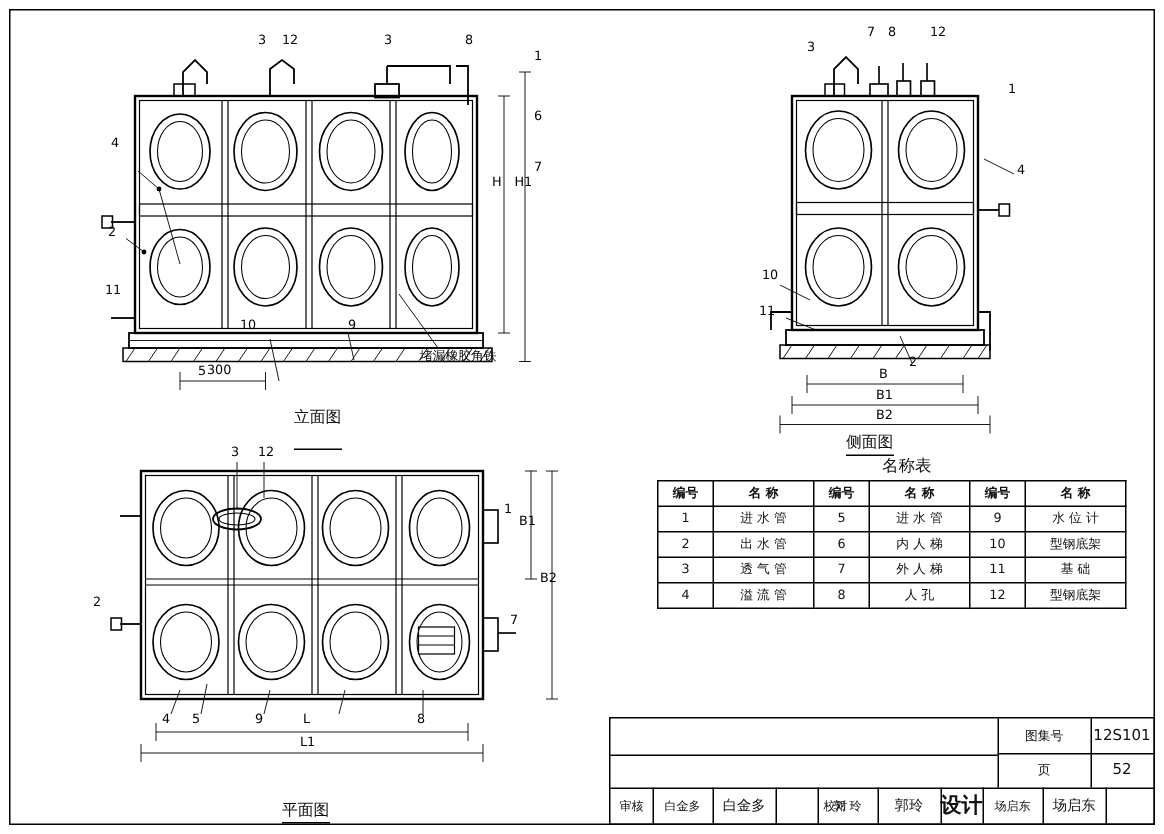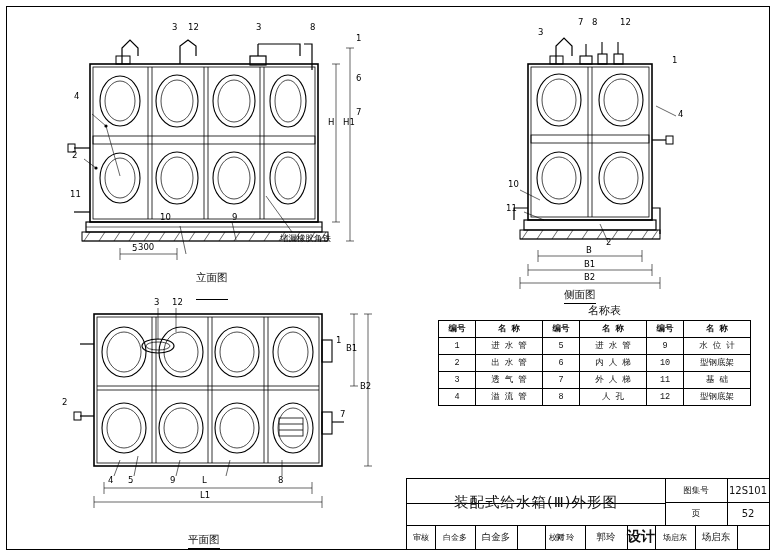--- a/index.html
+++ b/index.html
@@ -293,21 +293,21 @@
     <div class="lbl" style="left:116px;top:176px;">9</div>
     <div class="lbl" style="left:224px;top:176px;">8</div>
     <div class="lbl" style="left:292px;top:44px;">B1</div>
     <div class="lbl" style="left:306px;top:82px;">B2</div>
     <div class="lbl" style="left:148px;top:176px;">L</div>
     <div class="lbl" style="left:146px;top:191px;">L1</div>
   </div>
   <div class="capt cn" style="left:188px;top:533px;border-bottom:1px solid #000;padding-bottom:1px;">平面图</div>
 
   <div class="capt cn" style="left:588px;top:303px;font-size:11px;">名称表</div>
-  <div class="tblwrap" style="left:438px;top:320px;font-family:Liberation Mono, monospace;">
+  <div class="tblwrap" style="left:438px;top:320px;">
     <table class="nt">
       <tbody>
           <tr>
         <th style="width:36px">编号</th>
         <th style="width:66px">名  称</th>
         <th style="width:36px">编号</th>
         <th style="width:66px">名  称</th>
         <th style="width:36px">编号</th>
         <th style="width:66px">名  称</th>
       </tr>
@@ -349,21 +349,20 @@
 
 
   <div class="tb" style="left:406px;top:478px;width:362px;height:70px;">
 
     <div class="line vline" style="left:258px;top:0;height:46px;"></div>
     <div class="line hline" style="left:0;top:24px;width:258px;"></div>
     <div class="line hline" style="left:258px;top:23px;width:104px;"></div>
     <div class="line hline" style="left:0;top:46px;width:362px;"></div>
     <div class="line vline" style="left:320px;top:0;height:46px;"></div>
 
-    <div class="tbcell big cn" style="left:0;top:0;width:258px;height:46px;">装配式给水箱(Ⅲ)外形图</div>
     <div class="tbcell cn" style="left:258px;top:0;width:62px;height:23px;">图集号</div>
     <div class="tbcell cn" style="left:320px;top:0;width:42px;height:23px;font-size:10px;">12S101</div>
     <div class="tbcell cn" style="left:258px;top:23px;width:62px;height:23px;">页</div>
     <div class="tbcell cn" style="left:320px;top:23px;width:42px;height:23px;font-size:10px;">52</div>
 
     <div class="line vline" style="left:28px;top:46px;height:24px;"></div>
     <div class="line vline" style="left:68px;top:46px;height:24px;"></div>
     <div class="line vline" style="left:110px;top:46px;height:24px;"></div>
     <div class="line vline" style="left:138px;top:46px;height:24px;"></div>
     <div class="line vline" style="left:178px;top:46px;height:24px;"></div>

